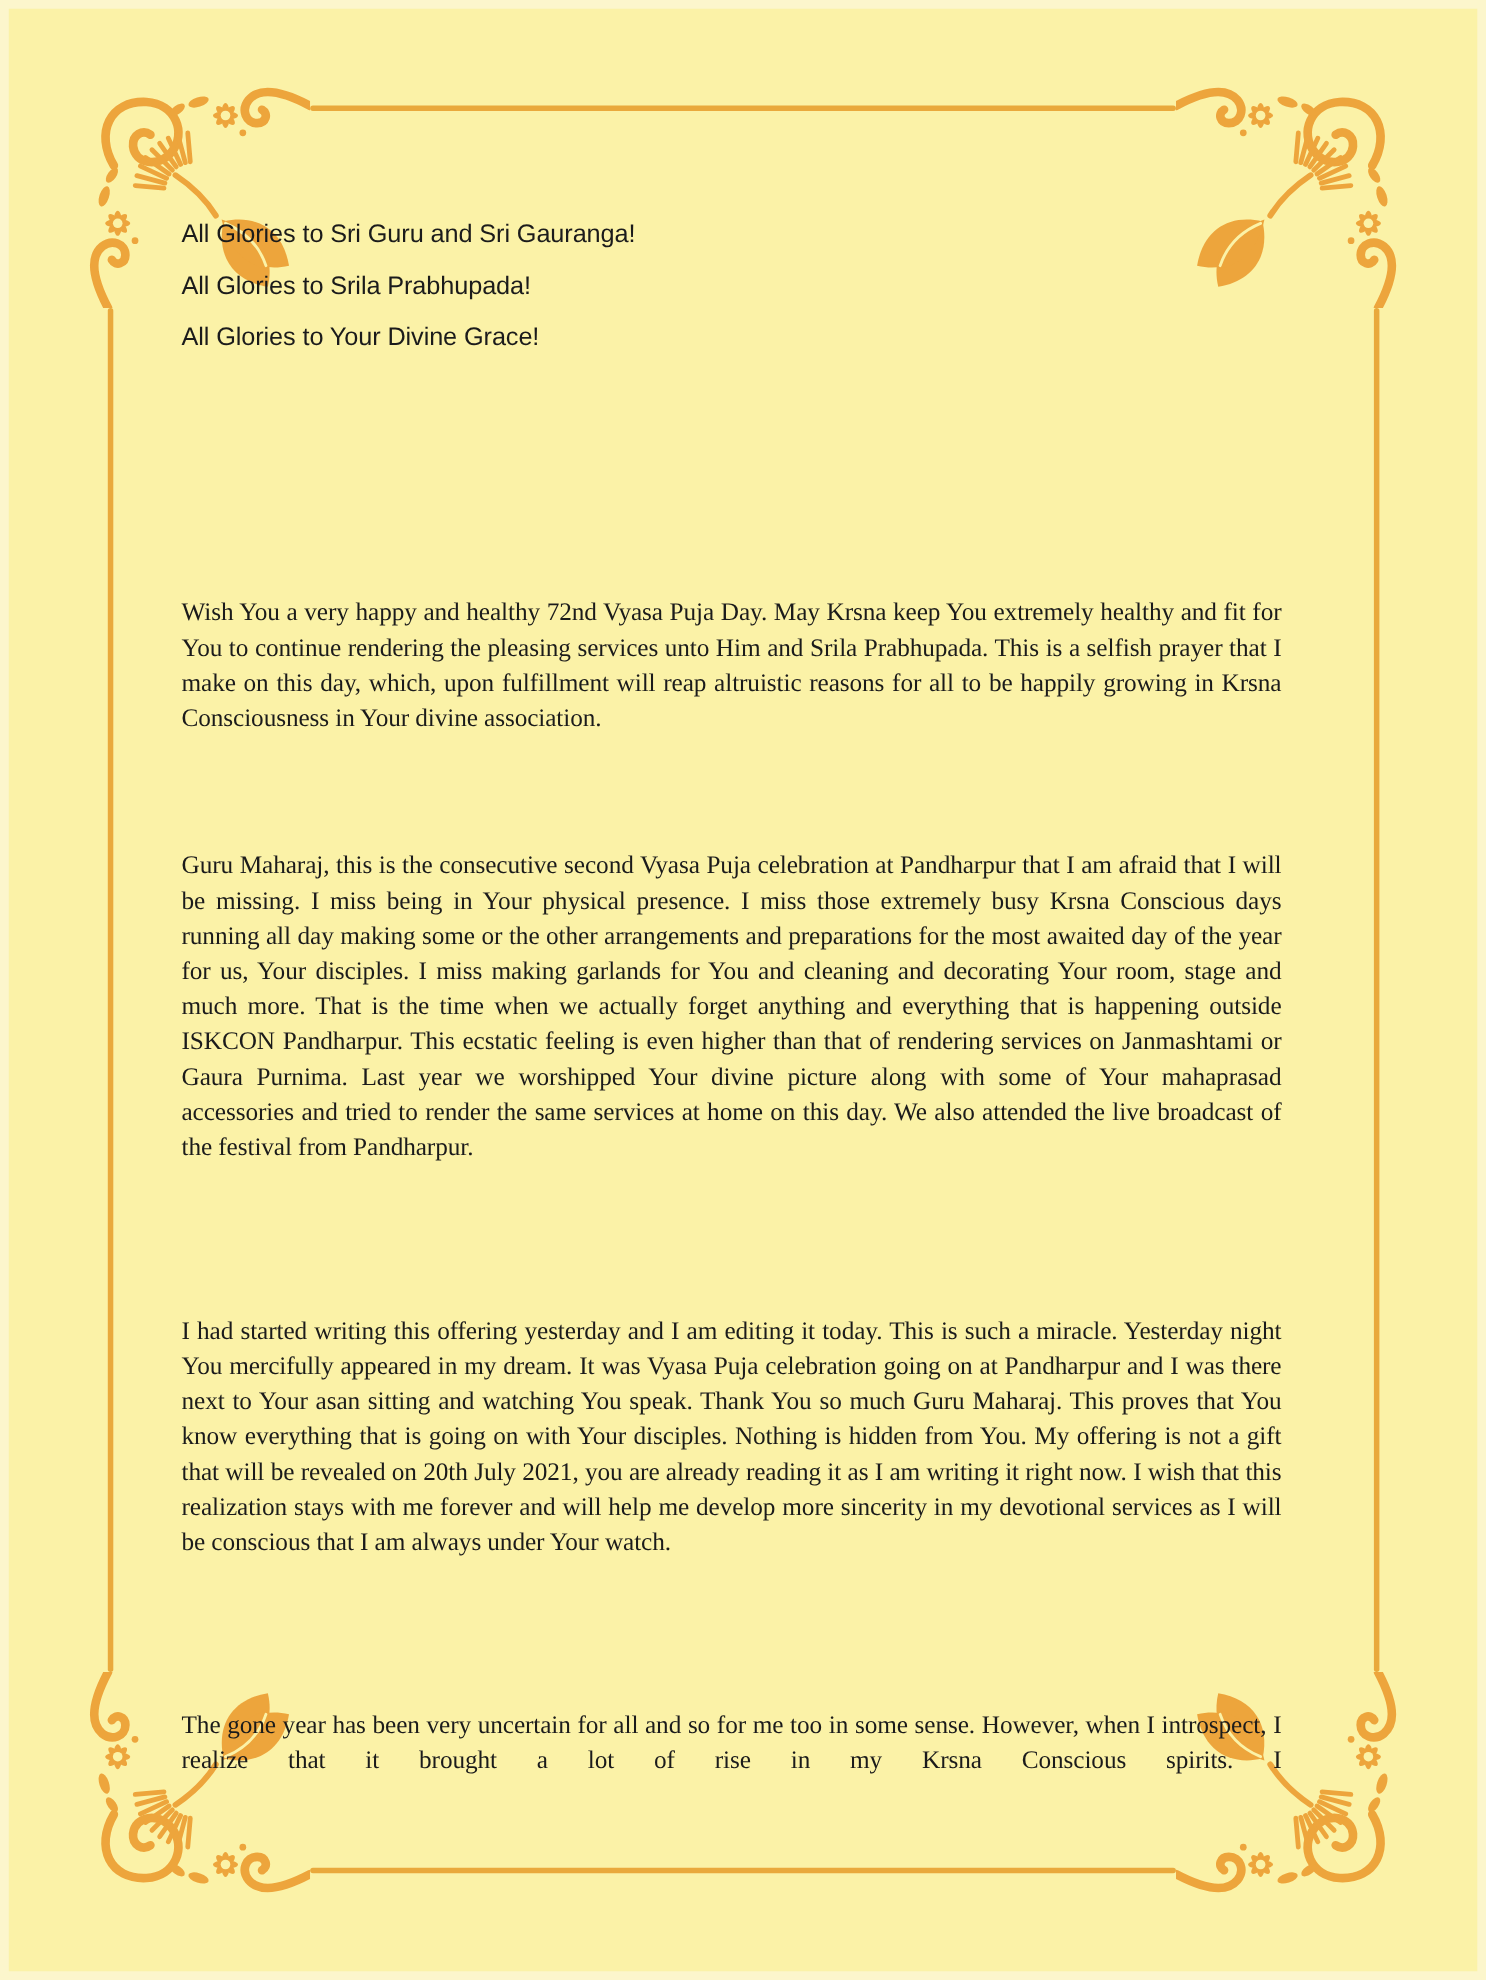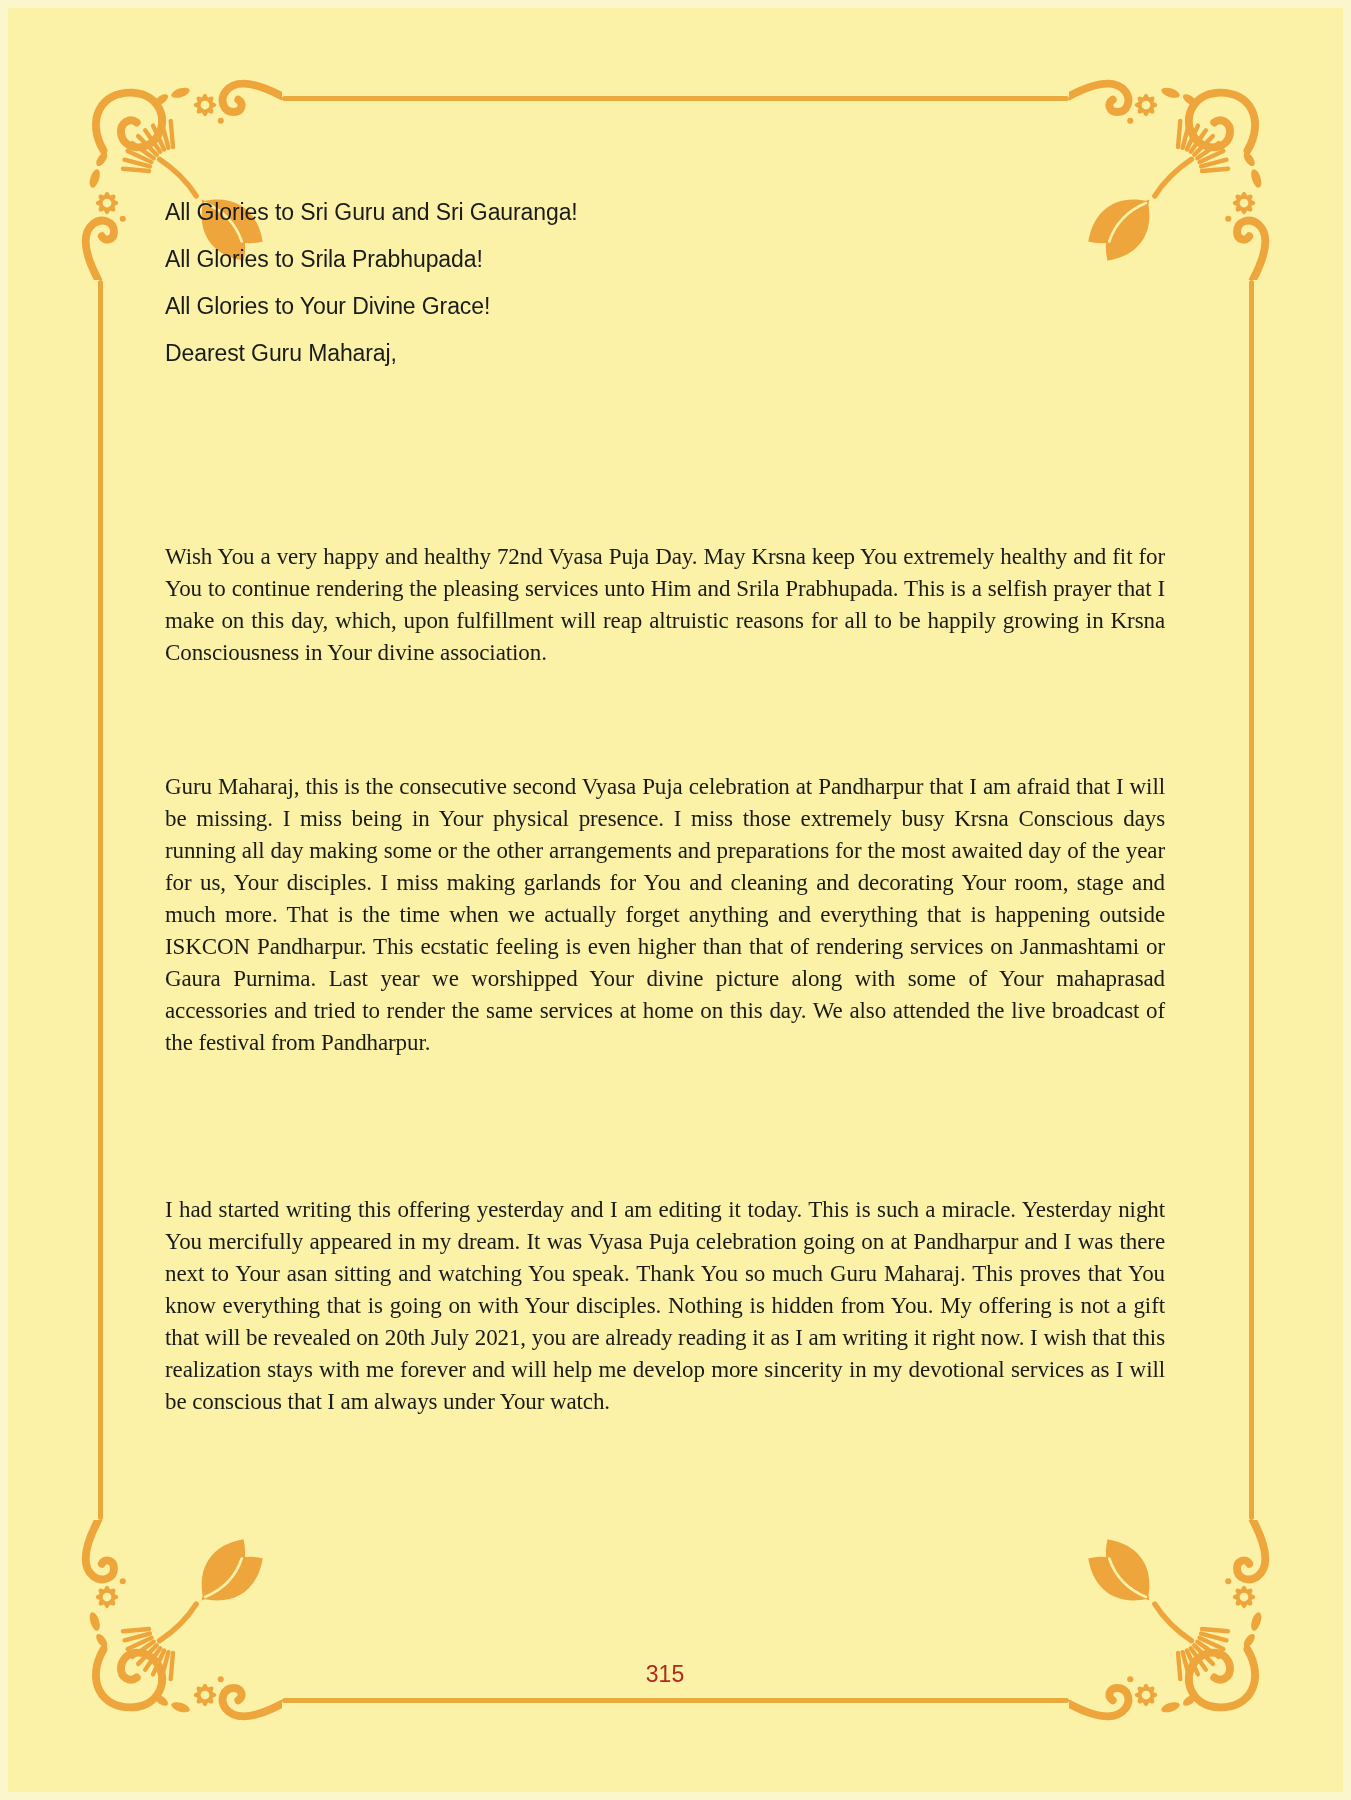--- a/index.html
+++ b/index.html
@@ -110,23 +110,22 @@
 
   <div class="frameline top"></div>
   <div class="frameline bottom"></div>
   <div class="frameline left"></div>
   <div class="frameline right"></div>
 
   <div class="text-col">
     <p class="sal" style="top:196px">All Glories to Sri Guru and Sri Gauranga!</p>
     <p class="sal" style="top:290px">All Glories to Your Divine Grace!</p>
     <p class="sal" style="top:243px">All Glories to Srila Prabhupada!</p>
-    <p class="sal" style="top:337px">Dearest Guru Maharaj,</p>
 
 
     <p class="just" style="top:541px">Wish You a very happy and healthy 72nd Vyasa Puja Day. May Krsna keep You extremely healthy and fit for You to continue rendering the pleasing services unto Him and Srila Prabhupada. This is a selfish prayer that I make on this day, which, upon fulfillment will reap altruistic reasons for all to be happily growing in Krsna Consciousness in Your divine association.</p>
     <p class="just" style="top:771px">Guru Maharaj, this is the consecutive second Vyasa Puja celebration at Pandharpur that I am afraid that I will be missing. I miss being in Your physical presence. I miss those extremely busy Krsna Conscious days running all day making some or the other arrangements and preparations for the most awaited day of the year for us, Your disciples. I miss making garlands for You and cleaning and decorating Your room, stage and much more. That is the time when we actually forget anything and everything that is happening outside ISKCON Pandharpur. This ecstatic feeling is even higher than that of rendering services on Janmashtami or Gaura Purnima. Last year we worshipped Your divine picture along with some of Your mahaprasad accessories and tried to render the same services at home on this day. We also attended the live broadcast of the festival from Pandharpur.</p>
     <p class="just" style="top:1194px">I had started writing this offering yesterday and I am editing it today. This is such a miracle. Yesterday night You mercifully appeared in my dream. It was Vyasa Puja celebration going on at Pandharpur and I was there next to Your asan sitting and watching You speak. Thank You so much Guru Maharaj. This proves that You know everything that is going on with Your disciples. Nothing is hidden from You. My offering is not a gift that will be revealed on 20th July 2021, you are already reading it as I am writing it right now. I wish that this realization stays with me forever and will help me develop more sincerity in my devotional services as I will be conscious that I am always under Your watch.</p>
+    <p class="just jlast" style="top:1552px">The gone year has been very uncertain for all and so for me too in some sense. However, when I introspect, I realize that it brought a lot of rise in my Krsna Conscious spirits. I</p>
 
-    <div class="pagenum">315</div>
   </div>
 
 </div>
 
 </body></html>

